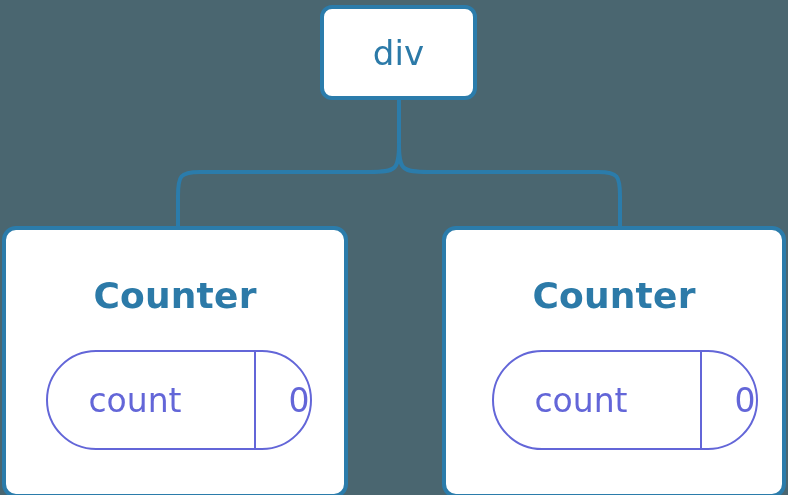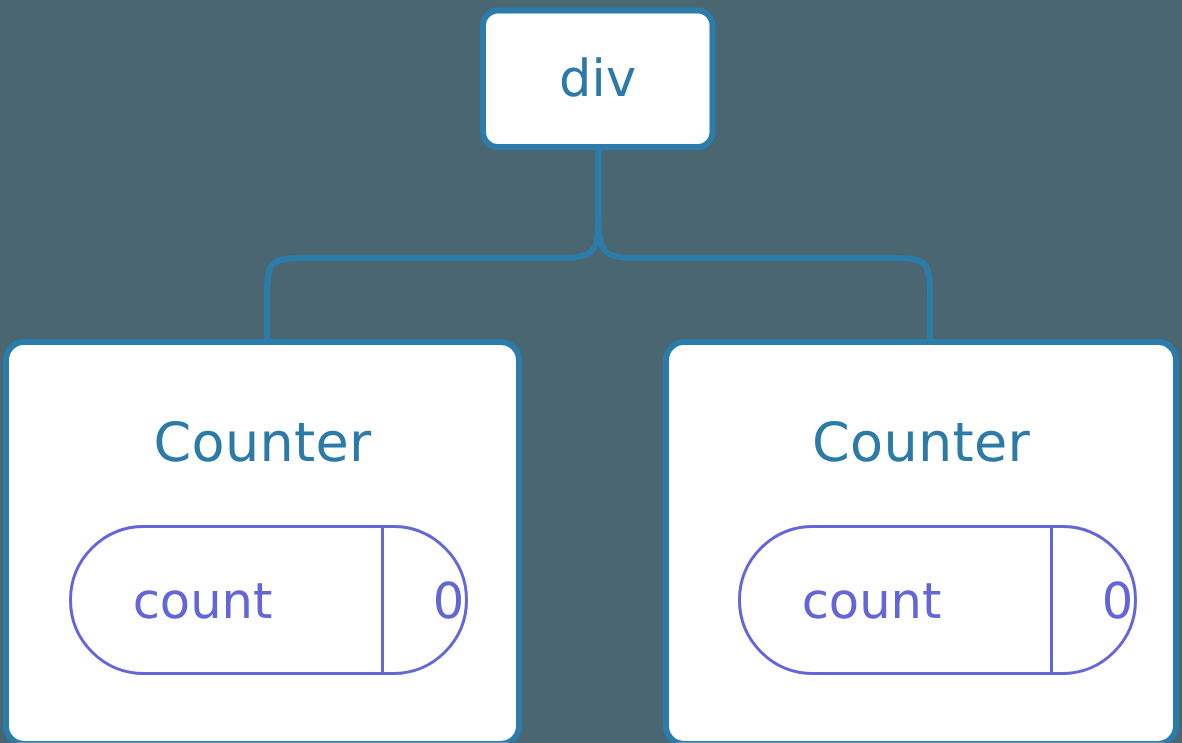--- a/index.html
+++ b/index.html
@@ -65,20 +65,21 @@
   .card-title {
     position: absolute;
     left: 0;
     right: 0;
     top: 48px;
     text-align: center;
     font-size: 36px;
     color: #2c7aa8;
     line-height: 1;
     letter-spacing: 0.2px;
+    font-weight: bold;
   }
 
   
   .pill {
     position: absolute;
     top: 120px;
     height: 100px;
     border: 2px solid #6366d8;
     border-radius: 50px;
     box-sizing: border-box;

